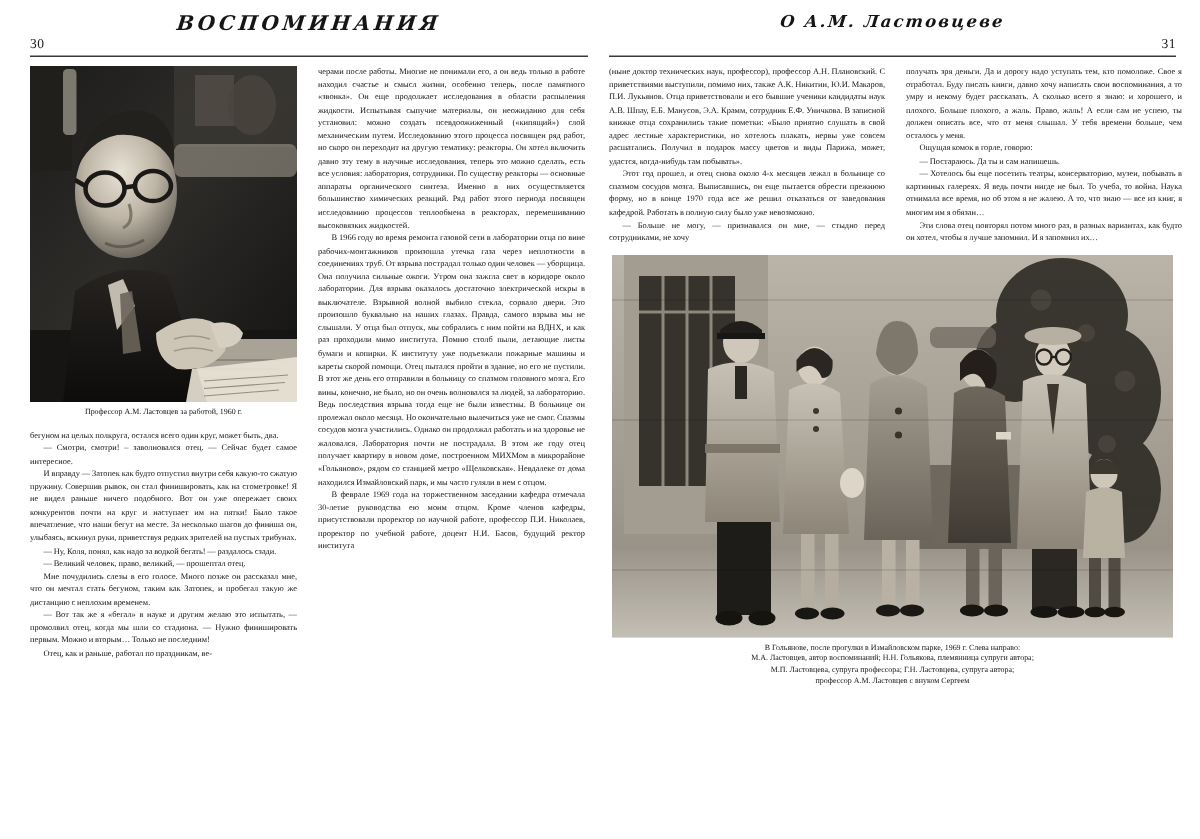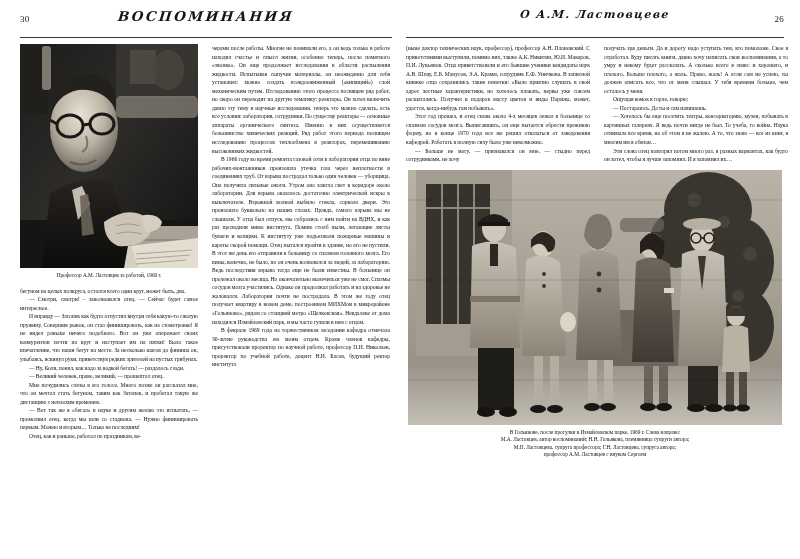--- a/index.html
+++ b/index.html
@@ -34,21 +34,21 @@
     padding: 8px 16px 6px 6px;
   }
 
   
   .runhead {
     position: relative;
     height: 26px;
   }
   .folio {
     position: absolute;
-    top: 6px;
+    top: 16px;
     font-size: 9px;
     font-family: "Liberation Serif", serif;
     color: #1a1a1a;
     letter-spacing: 0.3px;
   }
   .folio-left { left: 0px; }
   .folio-right { right: 0px; }
 
   .runtitle {
     text-align: center;
@@ -226,21 +226,21 @@
         <p class="tx">В феврале 1969 года на торжественном заседании кафедра отмечала 30-летие руководства ею моим отцом. Кроме членов кафедры, присутствовали проректор по научной работе, профессор П.И. Николаев, проректор по учебной работе, доцент Н.И. Басов, будущий ректор института</p>
       </div>
 
     </div>
   </div>
 
   <div class="page page-right">
 
     <div class="runhead">
       <div class="runtitle runtitle-small">О А.М. Ластовцеве</div>
-      <div class="folio folio-right">26</div>
+      <div class="folio folio-right">31</div>
     </div>
     <hr class="rule">
 
     <div class="cols">
       <div class="col col-r">
         <p class="tx noind">(ныне доктор технических наук, профессор), профессор А.Н. Плановский. С приветствиями выступили, помимо них, также А.К. Никитин, Ю.И. Макаров, П.И. Лукьянов. Отца приветствовали и его бывшие ученики кандидаты наук А.В. Шпау, Е.Б. Манусов, Э.А. Крамм, сотрудник Е.Ф. Уничкова. В записной книжке отца сохранились такие пометки: «Было приятно слушать в свой адрес лестные характеристики, но хотелось плакать, нервы уже совсем расшатались. Получил в подарок массу цветов и виды Парижа, может, удастся, когда-нибудь там побывать».</p>
         <p class="tx">Этот год прошел, и отец снова около 4-х месяцев лежал в больнице со спазмом сосудов мозга. Выписавшись, он еще пытается обрести прежнюю форму, но в конце 1970 года все же решил отказаться от заведования кафедрой. Работать в полную силу было уже невозможно.</p>
         <p class="tx dash">— Больше не могу, — признавался он мне, — стыдно перед сотрудниками, не хочу</p>
       </div>
       <div class="col col-r">

